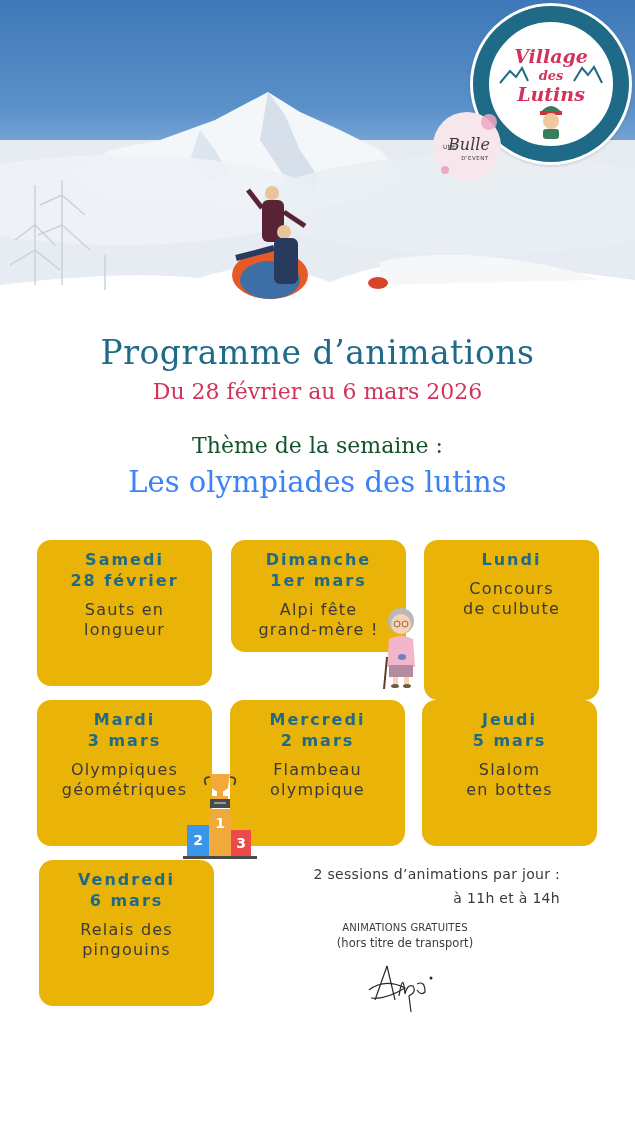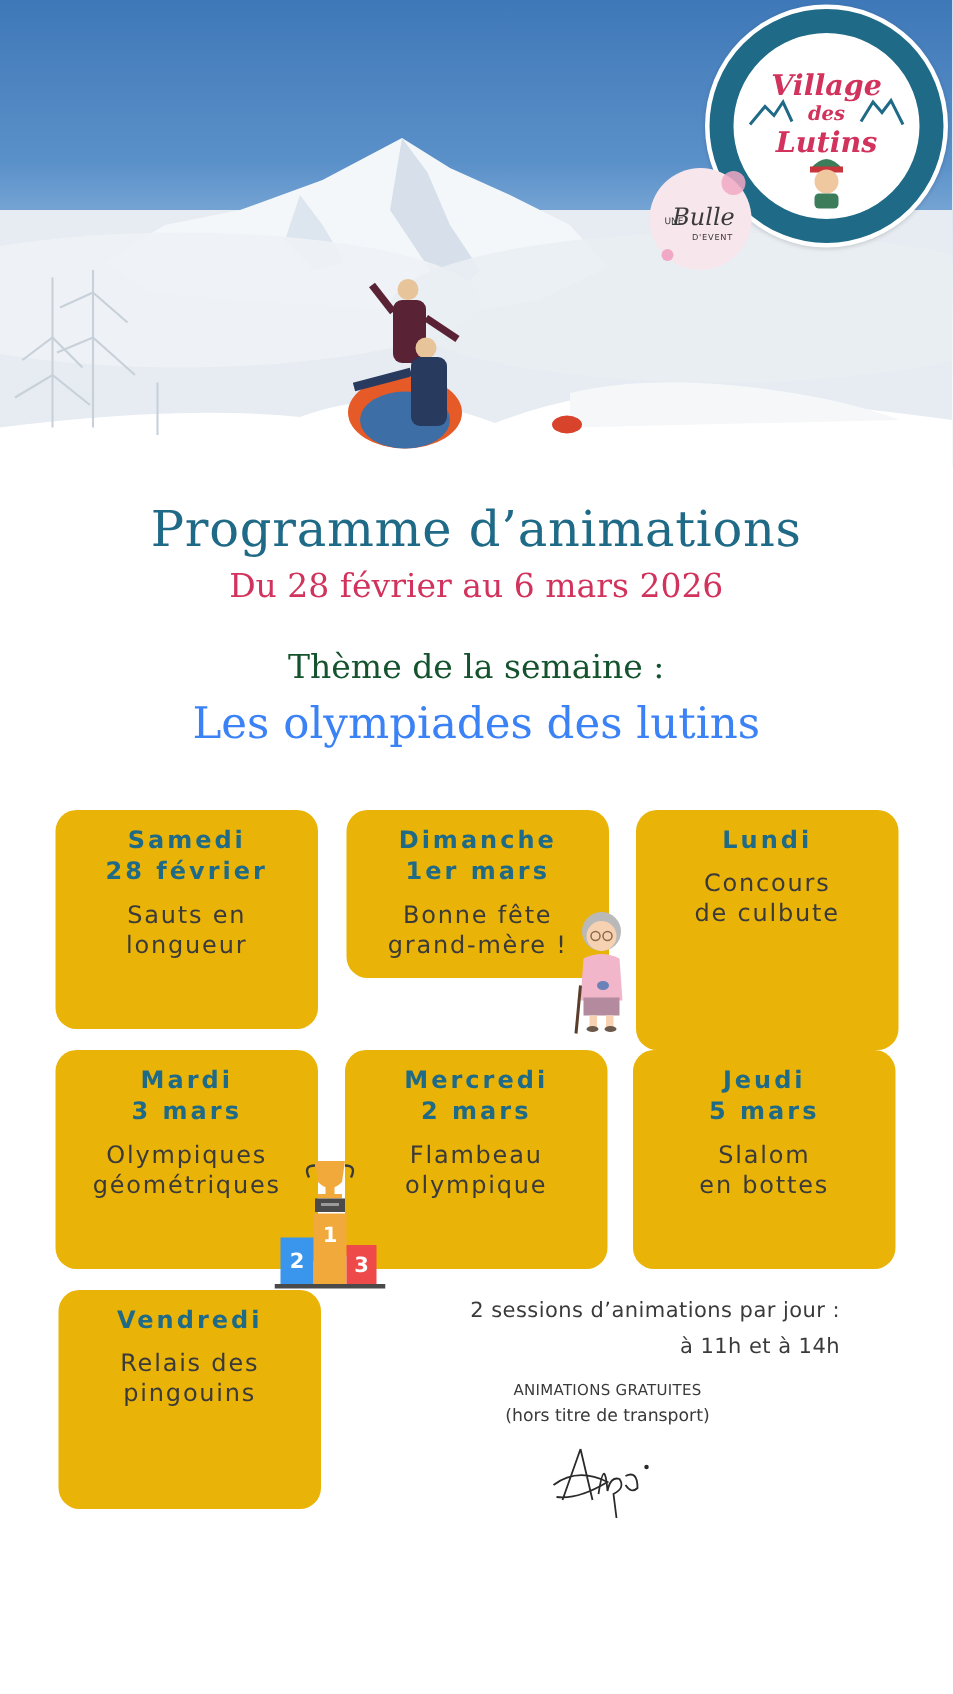--- a/index.html
+++ b/index.html
@@ -149,21 +149,21 @@
 <div class="card" style="left:37px; top:540px; width:175px; height:146px;">
   <div class="day">Samedi</div>
   <div class="day">28 février</div>
   <div class="activity">Sauts en
 longueur</div>
 </div>
 
 <div class="card" style="left:231px; top:540px; width:175px; height:112px;">
   <div class="day">Dimanche</div>
   <div class="day">1er mars</div>
-  <div class="activity">Bonne fête
+  <div class="activity">Alpi fête
 grand-mère !</div>
 </div>
 
 <div class="card" style="left:424px; top:540px; width:175px; height:160px;">
   <div class="day">Lundi</div>
   <div class="activity">Concours
 de culbute</div>
 </div>
 
 <div class="card" style="left:37px; top:700px; width:175px; height:146px;">
@@ -182,20 +182,21 @@
 
 <div class="card" style="left:422px; top:700px; width:175px; height:146px;">
   <div class="day">Jeudi</div>
   <div class="day">5 mars</div>
   <div class="activity">Slalom
 en bottes</div>
 </div>
 
 <div class="card" style="left:39px; top:860px; width:175px; height:146px;">
   <div class="day">Vendredi</div>
+  <div class="day">6 mars</div>
   <div class="activity">Relais des
 pingouins</div>
 </div>
 
 <div class="deco" style="left:380px; top:605px; width:42px; height:85px;">
   <svg width="42" height="85" viewBox="0 0 42 85">
     <circle cx="21" cy="16" r="13" fill="#b9b9b9"></circle>
     <circle cx="21" cy="19" r="10" fill="#f6d2b3"></circle>
     <circle cx="17" cy="19" r="3" fill="none" stroke="#8a6a4a" stroke-width="1"></circle>
     <circle cx="25" cy="19" r="3" fill="none" stroke="#8a6a4a" stroke-width="1"></circle>

